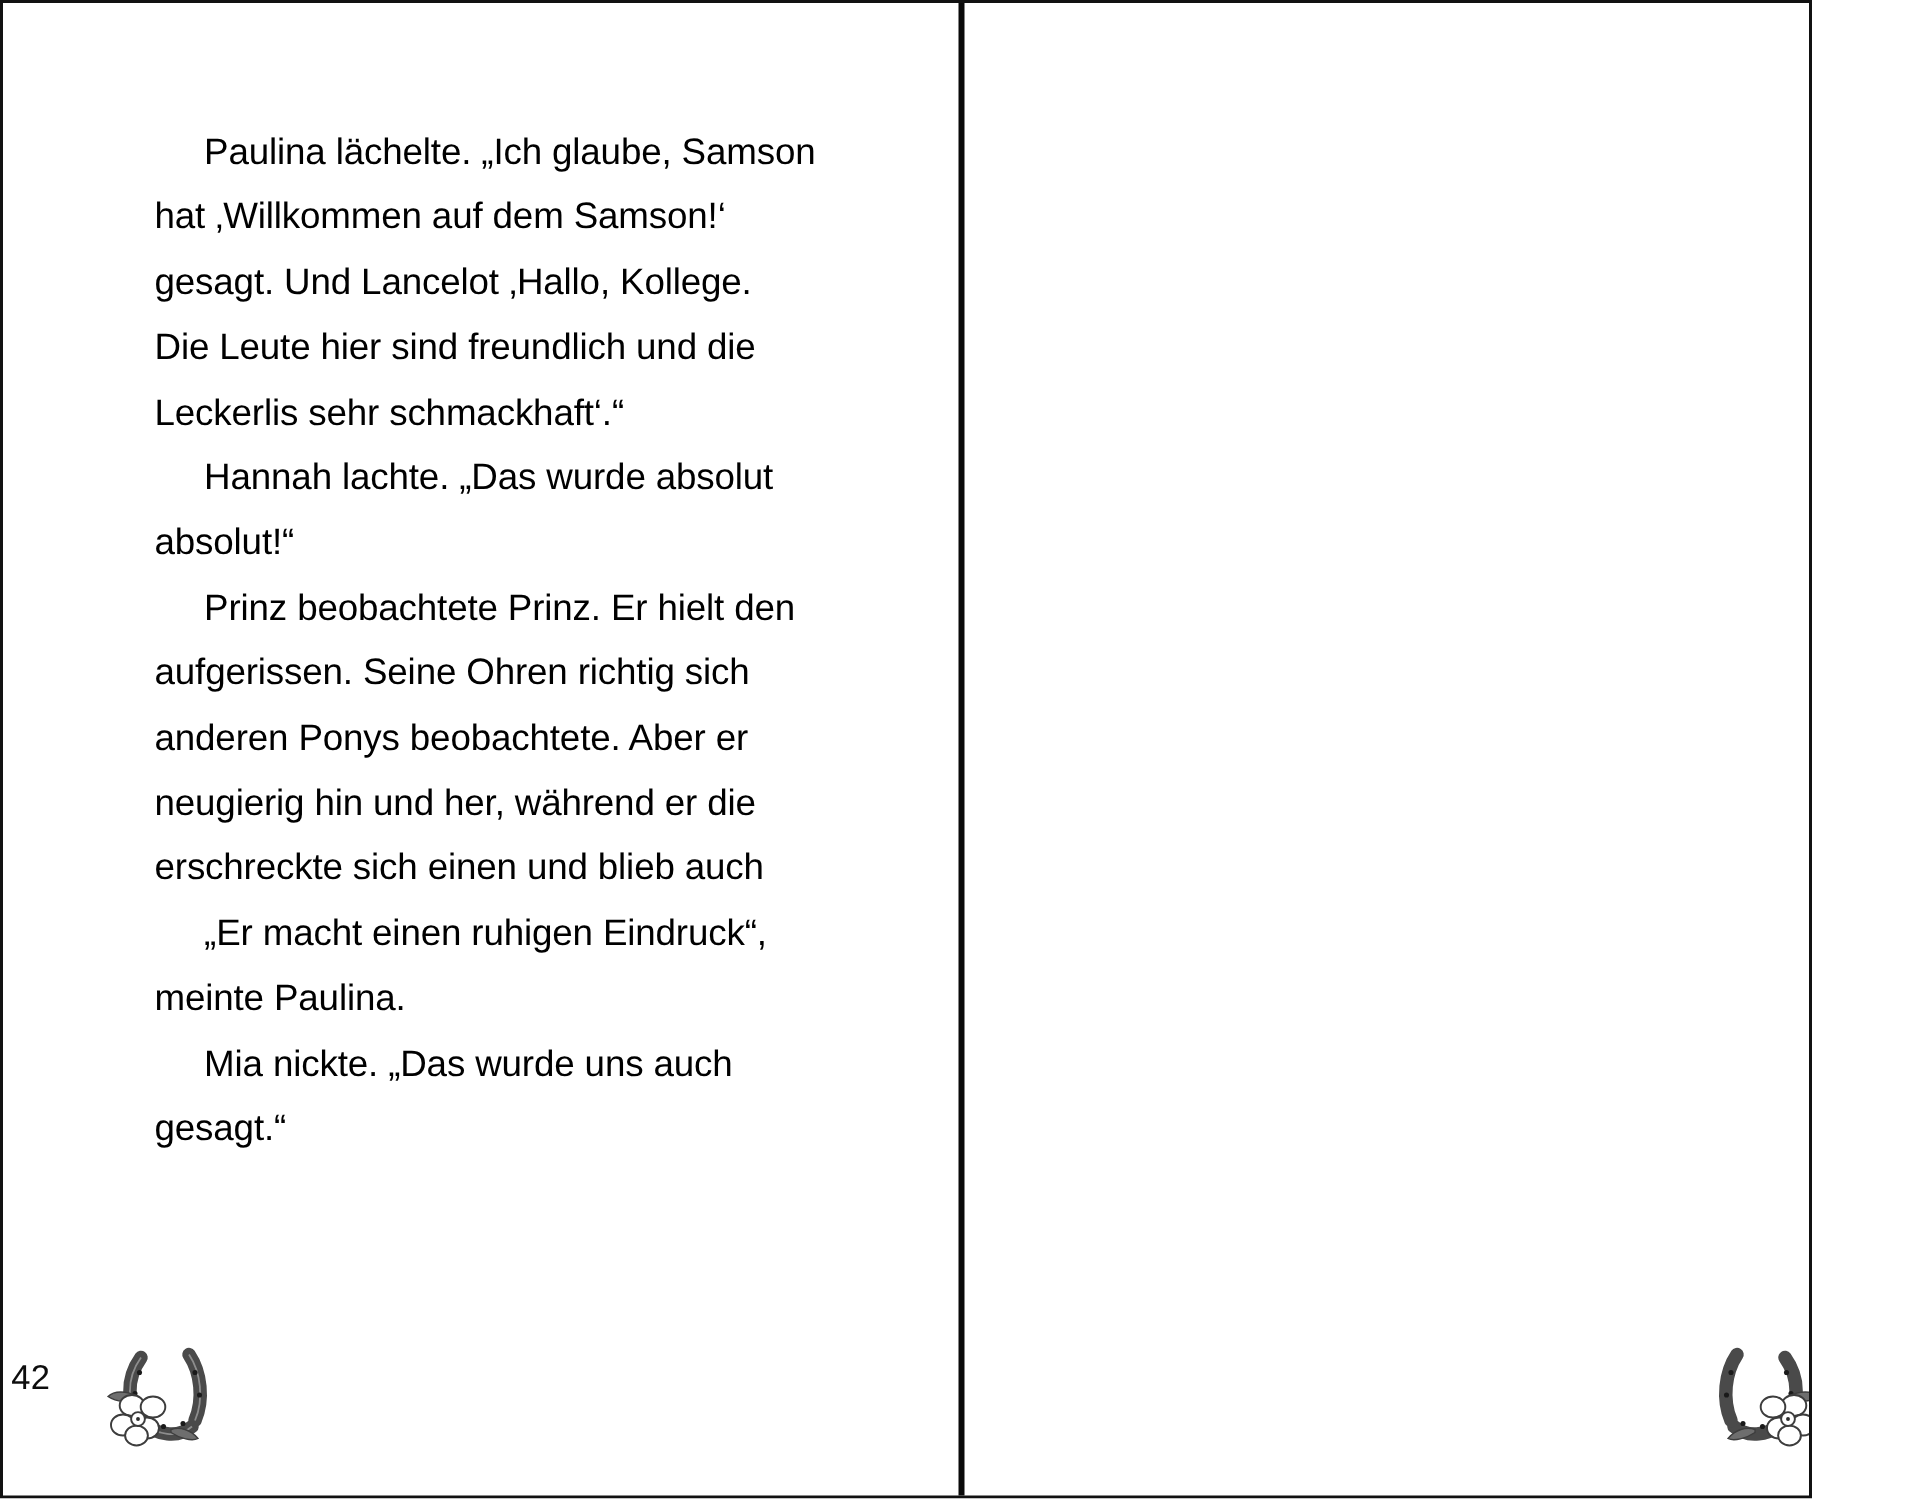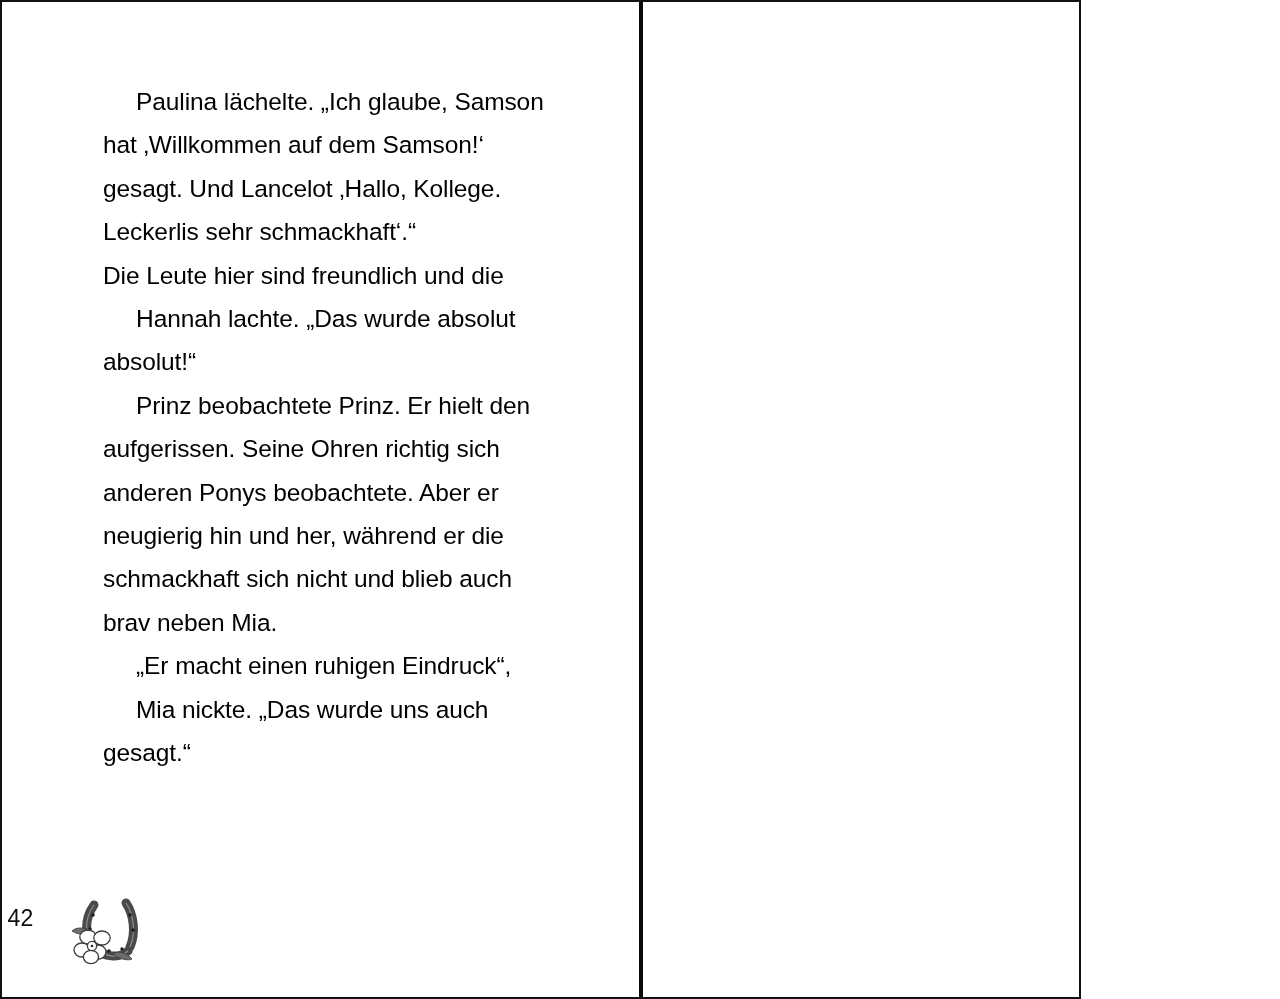--- a/index.html
+++ b/index.html
@@ -3,21 +3,21 @@
 <meta charset="utf-8">
 <style>
   html, body {
     margin: 0;
     padding: 0;
     background: #ffffff;
   }
 
   .book-spread {
     position: relative;
-    width: 1081px;
+    width: 1208px;
     height: 999px;
     background: #ffffff;
     box-sizing: border-box;
     border-top: 2px solid #111111;
     border-left: 2px solid #111111;
     border-right: 2px solid #111111;
     border-bottom: 2px solid #111111;
     overflow: hidden;
     font-family: "Liberation Sans", sans-serif;
   }
@@ -99,37 +99,37 @@
 <body>
 
 <div class="book-spread">
 
   <div class="page page-left">
     <div class="text-column">
       <p class="para">
         <span class="ln first">Paulina lächelte. „Ich glaube, Samson</span>
         <span class="ln">hat ‚Willkommen auf dem Samson!‘</span>
         <span class="ln">gesagt. Und Lancelot ‚Hallo, Kollege.</span>
+        <span class="ln">Die Leute hier sind freundlich und die</span>
         <span class="ln">Leckerlis sehr schmackhaft‘.“</span>
-        <span class="ln">Die Leute hier sind freundlich und die</span>
       </p>
       <p class="para">
         <span class="ln first">Hannah lachte. „Das wurde absolut</span>
         <span class="ln">absolut!“</span>
       </p>
       <p class="para">
         <span class="ln first">Prinz beobachtete Prinz. Er hielt den</span>
         <span class="ln">aufgerissen. Seine Ohren richtig sich</span>
         <span class="ln">anderen Ponys beobachtete. Aber er</span>
         <span class="ln">neugierig hin und her, während er die</span>
-        <span class="ln">schmackhaft sich nicht und blieb auch</span>
-        <span class="ln">brav neben Mia.</span>
+        <span class="ln">erschreckte sich einen und blieb auch</span>
       </p>
       <p class="para">
         <span class="ln first">„Er macht einen ruhigen Eindruck“,</span>
+        <span class="ln">meinte Paulina.</span>
       </p>
       <p class="para">
         <span class="ln first">Mia nickte. „Das wurde uns auch</span>
         <span class="ln">gesagt.“</span>
       </p>
     </div>
 
     <div class="page-footer">
       <div class="ornament">
         <svg viewBox="0 0 92 74" xmlns="http://www.w3.org/2000/svg">

